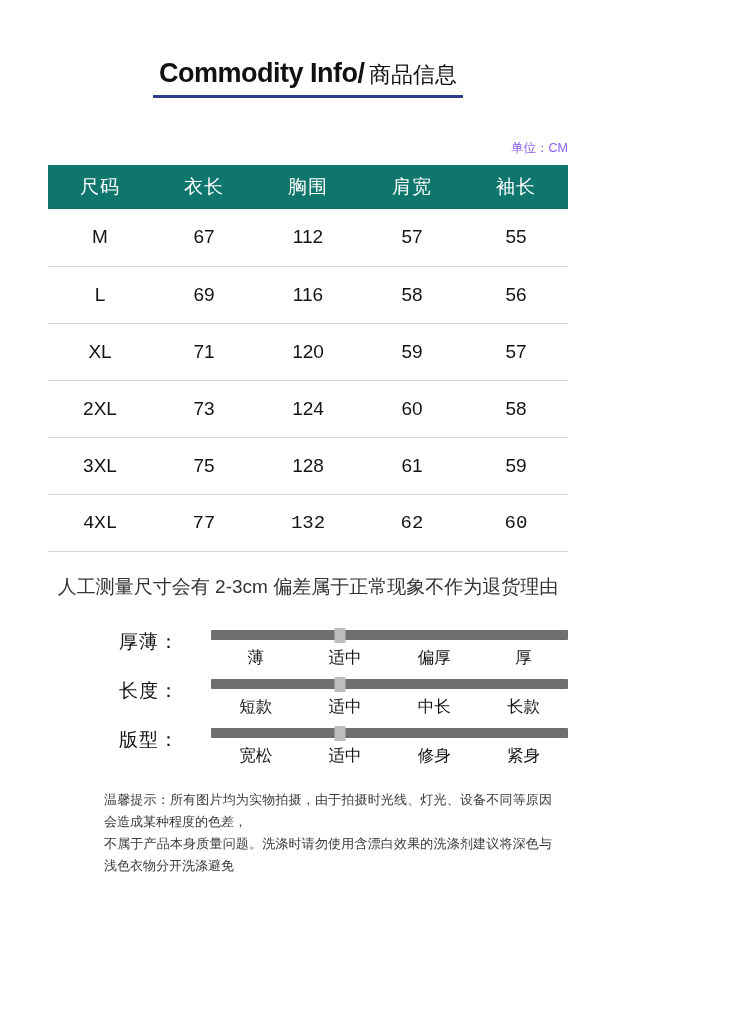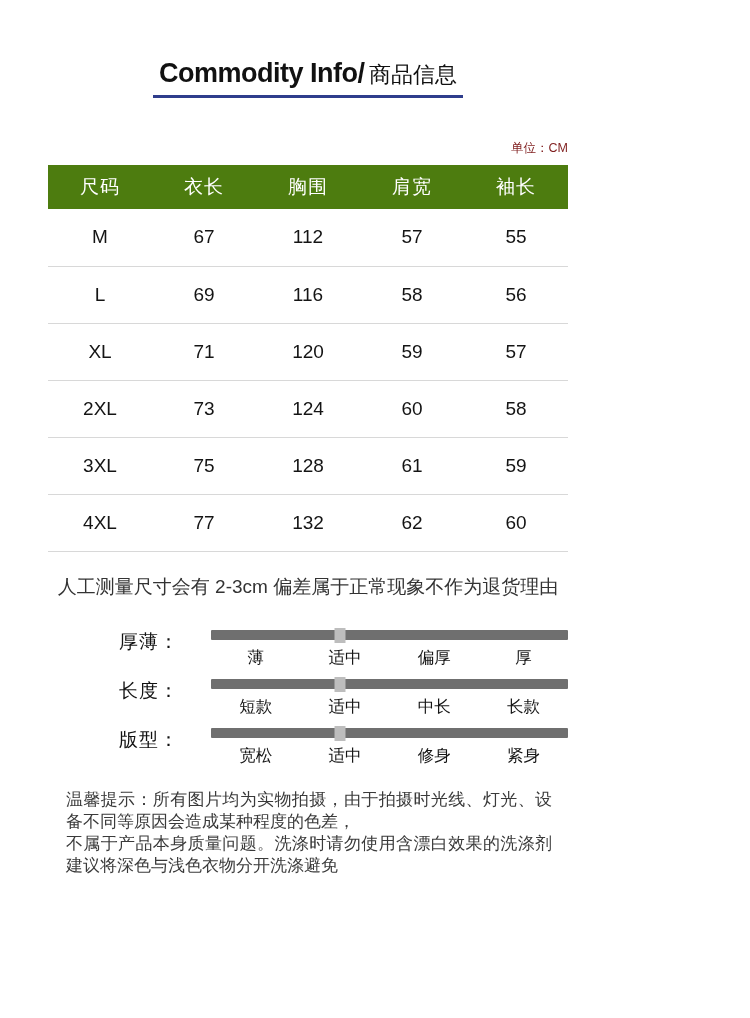--- a/index.html
+++ b/index.html
@@ -43,49 +43,49 @@
     position: absolute;
     left: 0; right: 0; bottom: 0;
     height: 3px;
     background: #2f3d8c;
   }
 
   
   .unit {
     text-align: right;
     font-size: 12.5px;
-    color: #7f1d1d;
+    color: #8b5cf6;
     padding-right: 48px;
     margin-top: 42px;
   }
 
   
   .table-wrap { padding: 0 48px; margin-top: 8px; }
   table.size-table {
     width: 100%;
     border-collapse: collapse;
     table-layout: fixed;
   }
   table.size-table thead th {
-    background: #4d7c0f;
+    background: #0f766e;
     color: #ffffff;
     font-size: 19px;
     font-weight: normal;
     height: 44px;
     text-align: center;
     letter-spacing: 1px;
   }
   table.size-table tbody td {
     height: 57px;
     text-align: center;
     font-size: 19px;
     color: #141414;
     border-bottom: 1px solid #d8d8d8;
   }
-  table.size-table tbody tr:last-child td { border-bottom: 1px solid #d8d8d8; }
+  table.size-table tbody tr:last-child td { border-bottom: 1px solid #d8d8d8; font-family: Liberation Mono, monospace; }
 
   
   .table-note {
     text-align: center;
     font-size: 19px;
     color: #333;
     margin-top: 22px;
   }
 
   
@@ -129,22 +129,22 @@
   .ticks span {
     flex: 1 1 0;
     text-align: center;
     font-size: 16.5px;
     color: #141414;
   }
 
   
   .tips {
     margin-top: 22px;
-    padding: 0 64px 0 66px;
-    font-size: 17px;
+    padding: 0 64px 0 104px;
+    font-size: 13px;
     line-height: 22px;
     color: #3a3a3a;
     text-align: justify;
   }
 </style>
 </head>
 <body>
 
 <div class="page">
 

